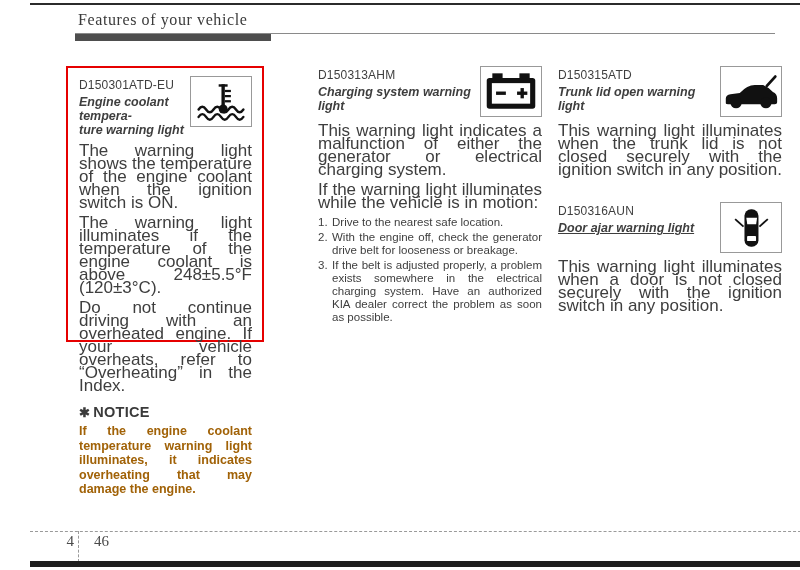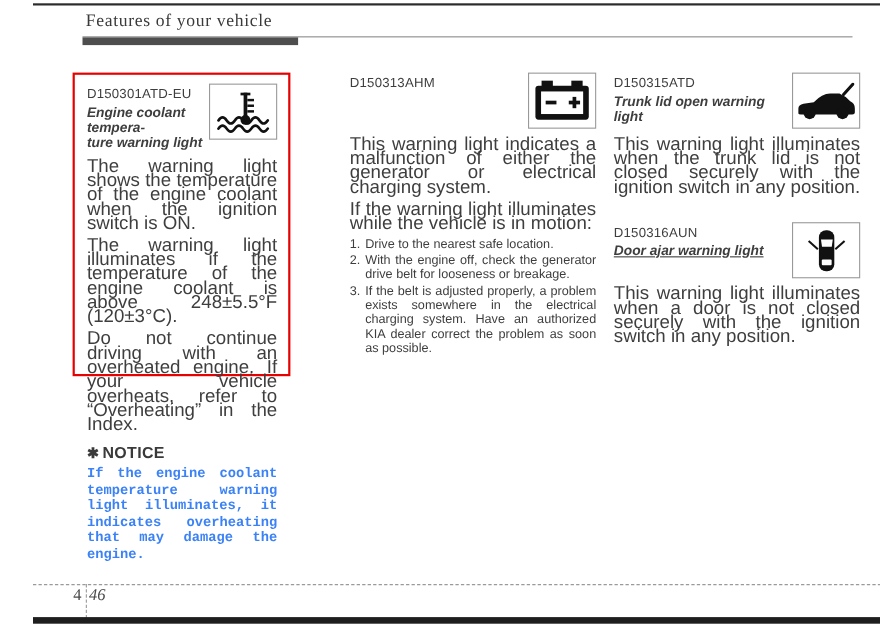--- a/index.html
+++ b/index.html
@@ -44,35 +44,35 @@
   .body-text p { font-size:17px; line-height:13px; text-align:justify; margin-bottom:7px; }
 
   .num-list { margin-top:2px; }
   .num-item { position:relative; padding-left:14px; font-size:11.5px; line-height:13px; text-align:justify; margin-bottom:2px; }
   .num-item .num { position:absolute; left:0; top:0; }
 
   .notice { margin-top:12px; }
   .notice-head { font-size:14.5px; font-weight:bold; color:#3a3a3a; letter-spacing:0.3px; }
   .notice-head .star { font-size:13px; margin-right:3px; }
   .notice-body {
-    margin-top:4px; font-family:Liberation Mono, monospace; font-weight:bold;
-    font-size:12.5px; line-height:14.5px; color:#3b82f6; text-align:justify;
+    margin-top:4px; font-family:Liberation Sans, sans-serif; font-weight:bold;
+    font-size:12.5px; line-height:14.5px; color:#a16207; text-align:justify;
   }
 
   .gap-above { margin-top:26px; }
 
   
   .footer-dash-h { position:absolute; left:0; top:531px; width:791px; border-top:1px dashed #9a9a9a; }
   .footer-dash-v { position:absolute; left:48px; top:531px; height:31px; border-left:1px dashed #9a9a9a; }
   .footer-nums {
     position:absolute; top:533px; left:0; font-family:"Liberation Serif", serif;
     font-size:15px; color:#4a4a4a;
   }
   .footer-chapter { position:absolute; left:0; top:0; width:44px; text-align:right; }
-  .footer-page    { position:absolute; left:51px; top:0;font-style:italic; }
+  .footer-page    { position:absolute; left:64px; top:0; }
   .footer-bar { position:absolute; left:0; top:561px; width:795px; height:6px; background:#1e1e1e; }
 </style>
 </head>
 <body>
 
 <div class="page">
 
   <div class="frame-top"></div>
   <div class="frame-right"></div>
 
@@ -112,20 +112,21 @@
         <span class="star">✱</span><span>NOTICE</span>
       </div>
       <div class="notice-body">If the engine coolant temperature warning light illuminates, it indicates overheating that may damage the engine.</div>
     </div>
   </div>
 
   <div class="col col2">
     <div class="sec-head">
       <div class="sec-meta">
         <div class="code">D150313AHM</div>
+        <div class="title">Charging system warning light</div>
       </div>
       <div class="icon-box">
         <svg width="56" height="44" viewBox="0 0 60 46" fill="none">
           <rect x="10" y="3" width="11" height="9" fill="#111"></rect>
           <rect x="39" y="3" width="11" height="9" fill="#111"></rect>
           <rect x="4" y="8" width="52" height="33" rx="3" fill="#111"></rect>
           <rect x="9.5" y="13.5" width="41" height="22" fill="#fff"></rect>
           <rect x="14" y="22.5" width="10.5" height="3.6" fill="#111"></rect>
           <rect x="36.5" y="22.5" width="11" height="3.6" fill="#111"></rect>
           <rect x="40.2" y="18.8" width="3.6" height="11" fill="#111"></rect>

